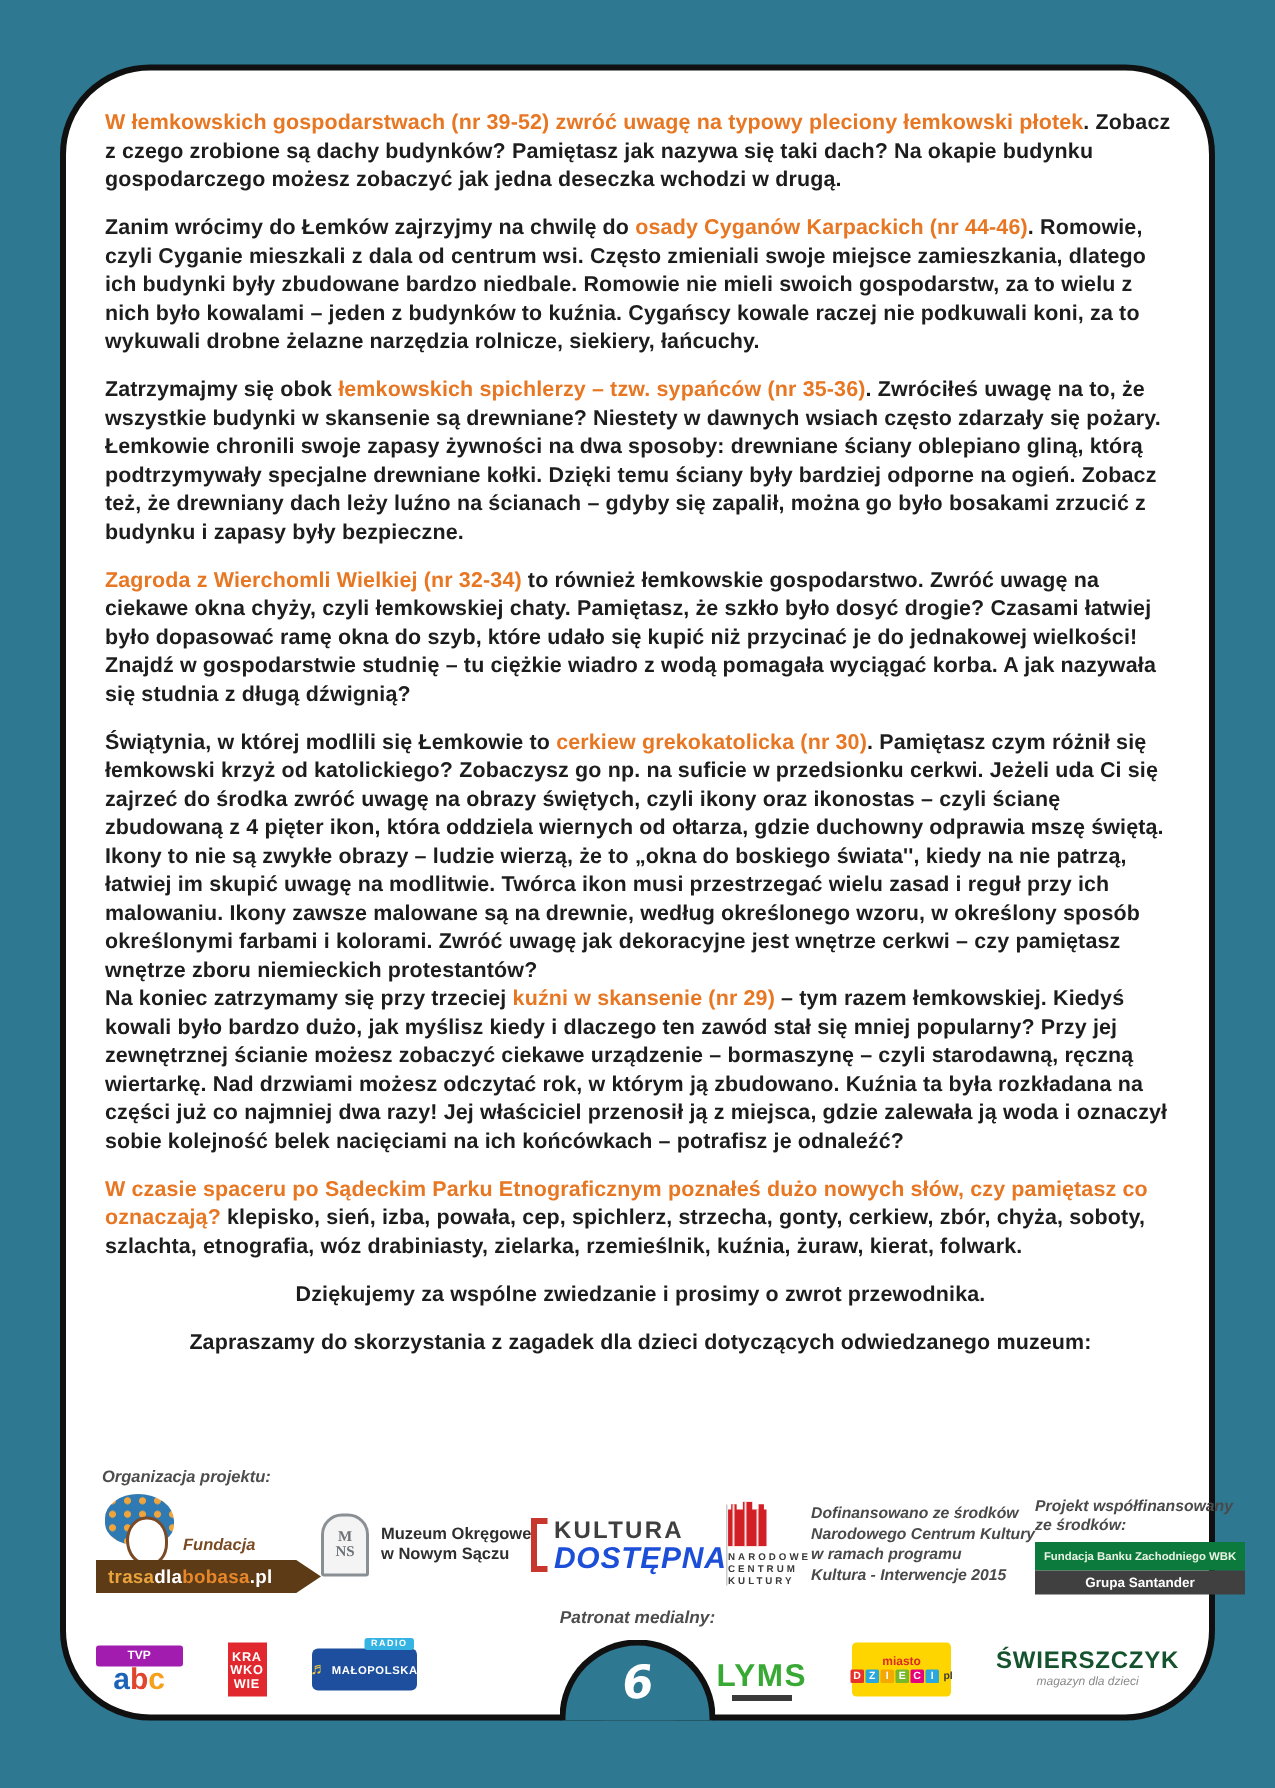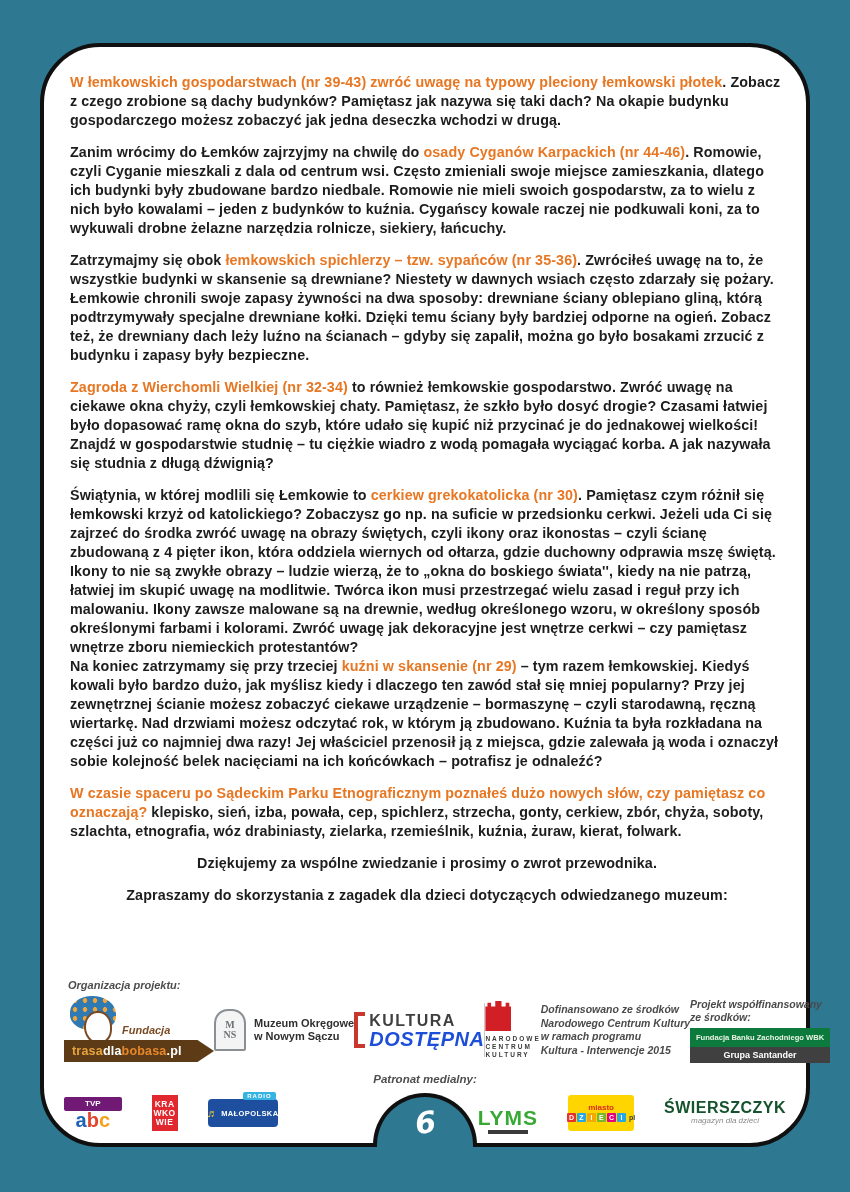--- a/index.html
+++ b/index.html
@@ -77,21 +77,21 @@
   .cofin-label{font-size:10.5px;font-style:italic;font-weight:700;color:#4a4a4a;line-height:13px;}
   .bzwbk{width:140px;}
   .bz-top{background:#0c7a3c;color:#eaf3e4;font-size:7.6px;font-weight:700;text-align:center;padding:5px 2px;}
   .bz-bottom{background:#404040;color:#ffffff;font-size:9px;font-weight:700;text-align:center;padding:3px 8px;}
 
   .patronat-label{text-align:center;font-size:11.5px;font-style:italic;font-weight:700;color:#4d4d4d;margin:8px 0 6px 0;}
   .media-row{display:flex;align-items:center;justify-content:center;gap:30px;height:44px;}
   .media-spacer{width:140px;flex:0 0 auto;}
 
   .logo-tvp{display:flex;flex-direction:column;align-items:center;line-height:12px;}
-  .tvp-box{background:#701a75;color:#fff;font-size:8px;font-weight:800;padding:1px 21px;border-radius:2px;}
+  .tvp-box{background:#a21caf;color:#fff;font-size:8px;font-weight:800;padding:1px 21px;border-radius:2px;}
   .tvp-abc{font-size:20px;font-weight:800;line-height:18px;}
   .tvp-abc .la{color:#1c63b7;} .tvp-abc .lb{color:#e1452e;} .tvp-abc .lc{color:#f5a11c;}
 
   .logo-krakow{width:36px;height:36px;background:#e0282e;color:#fff;display:flex;flex-direction:column;
     align-items:center;justify-content:center;font-size:8.5px;font-weight:800;line-height:9px;letter-spacing:0.5px;}
 
   .logo-radio{position:relative;width:70px;height:28px;background:#1d4f9e;border-radius:4px;
     display:flex;align-items:center;justify-content:center;color:#fff;font-size:7.5px;font-weight:800;letter-spacing:0.4px;}
   .radio-tab{position:absolute;right:2px;top:-7px;background:#35b4e3;color:#fff;font-size:6px;font-weight:800;
     padding:1px 4px;border-radius:2px;letter-spacing:1px;}
@@ -127,21 +127,21 @@
   }
   .pageno{color:#ffffff;font-size:30px;font-weight:700;font-style:italic;transform:rotate(-6deg);
     font-family:"DejaVu Sans",sans-serif;}
 </style>
 </head>
 <body>
 
 <div class="card">
 
   <div class="content" id="content">
-      <p class="para"><span class="seg-orange">W łemkowskich gospodarstwach (nr 39-43) zwróć uwagę na typowy pleciony łemkowski płotek</span><span class="seg-dark">. Zobacz z czego zrobione są dachy budynków? Pamiętasz jak nazywa się taki dach? Na okapie budynku gospodarczego możesz zobaczyć jak jedna deseczka wchodzi w drugą.</span></p>
+      <p class="para"><span class="seg-orange">W łemkowskich gospodarstwach (nr 39-52) zwróć uwagę na typowy pleciony łemkowski płotek</span><span class="seg-dark">. Zobacz z czego zrobione są dachy budynków? Pamiętasz jak nazywa się taki dach? Na okapie budynku gospodarczego możesz zobaczyć jak jedna deseczka wchodzi w drugą.</span></p>
       <p class="para"><span class="seg-dark">Zanim wrócimy do Łemków zajrzyjmy na chwilę do </span><span class="seg-orange">osady Cyganów Karpackich (nr 44-46)</span><span class="seg-dark">. Romowie, czyli Cyganie mieszkali z dala od centrum wsi. Często zmieniali swoje miejsce zamieszkania, dlatego ich budynki były zbudowane bardzo niedbale. Romowie nie mieli swoich gospodarstw, za to wielu z nich było kowalami – jeden z budynków to kuźnia. Cygańscy kowale raczej nie podkuwali koni, za to wykuwali drobne żelazne narzędzia rolnicze, siekiery, łańcuchy.</span></p>
       <p class="para"><span class="seg-dark">Zatrzymajmy się obok </span><span class="seg-orange">łemkowskich spichlerzy – tzw. sypańców (nr 35-36)</span><span class="seg-dark">. Zwróciłeś uwagę na to, że wszystkie budynki w skansenie są drewniane? Niestety w dawnych wsiach często zdarzały się pożary. Łemkowie chronili swoje zapasy żywności na dwa sposoby: drewniane ściany oblepiano gliną, którą podtrzymywały specjalne drewniane kołki. Dzięki temu ściany były bardziej odporne na ogień. Zobacz też, że drewniany dach leży luźno na ścianach – gdyby się zapalił, można go było bosakami zrzucić z budynku i zapasy były bezpieczne.</span></p>
       <p class="para"><span class="seg-orange">Zagroda z Wierchomli Wielkiej (nr 32-34)</span><span class="seg-dark"> to również łemkowskie gospodarstwo. Zwróć uwagę na ciekawe okna chyży, czyli łemkowskiej chaty. Pamiętasz, że szkło było dosyć drogie? Czasami łatwiej było dopasować ramę okna do szyb, które udało się kupić niż przycinać je do jednakowej wielkości! Znajdź w gospodarstwie studnię – tu ciężkie wiadro z wodą pomagała wyciągać korba. A jak nazywała się studnia z długą dźwignią?</span></p>
       <p class="para"><span class="seg-dark">Świątynia, w której modlili się Łemkowie to </span><span class="seg-orange">cerkiew grekokatolicka (nr 30)</span><span class="seg-dark">. Pamiętasz czym różnił się łemkowski krzyż od katolickiego? Zobaczysz go np. na suficie w przedsionku cerkwi. Jeżeli uda Ci się zajrzeć do środka zwróć uwagę na obrazy świętych, czyli ikony oraz ikonostas – czyli ścianę zbudowaną z 4 pięter ikon, która oddziela wiernych od ołtarza, gdzie duchowny odprawia mszę świętą. Ikony to nie są zwykłe obrazy – ludzie wierzą, że to „okna do boskiego świata'', kiedy na nie patrzą, łatwiej im skupić uwagę na modlitwie. Twórca ikon musi przestrzegać wielu zasad i reguł przy ich malowaniu. Ikony zawsze malowane są na drewnie, według określonego wzoru, w określony sposób określonymi farbami i kolorami. Zwróć uwagę jak dekoracyjne jest wnętrze cerkwi – czy pamiętasz wnętrze zboru niemieckich protestantów?</span></p>
       <p class="para tight"><span class="seg-dark">Na koniec zatrzymamy się przy trzeciej </span><span class="seg-orange">kuźni w skansenie (nr 29)</span><span class="seg-dark"> – tym razem łemkowskiej. Kiedyś kowali było bardzo dużo, jak myślisz kiedy i dlaczego ten zawód stał się mniej popularny? Przy jej zewnętrznej ścianie możesz zobaczyć ciekawe urządzenie – bormaszynę – czyli starodawną, ręczną wiertarkę. Nad drzwiami możesz odczytać rok, w którym ją zbudowano. Kuźnia ta była rozkładana na części już co najmniej dwa razy! Jej właściciel przenosił ją z miejsca, gdzie zalewała ją woda i oznaczył sobie kolejność belek nacięciami na ich końcówkach – potrafisz je odnaleźć?</span></p>
       <p class="para"><span class="seg-orange">W czasie spaceru po Sądeckim Parku Etnograficznym poznałeś dużo nowych słów, czy pamiętasz co oznaczają?</span><span class="seg-dark"> klepisko, sień, izba, powała, cep, spichlerz, strzecha, gonty, cerkiew, zbór, chyża, soboty, szlachta, etnografia, wóz drabiniasty, zielarka, rzemieślnik, kuźnia, żuraw, kierat, folwark.</span></p>
       <p class="para center"><span class="seg-dark">Dziękujemy za wspólne zwiedzanie i prosimy o zwrot przewodnika.</span></p>
       <p class="para center"><span class="seg-dark">Zapraszamy do skorzystania z zagadek dla dzieci dotyczących odwiedzanego muzeum:</span></p>
     </div>
 

